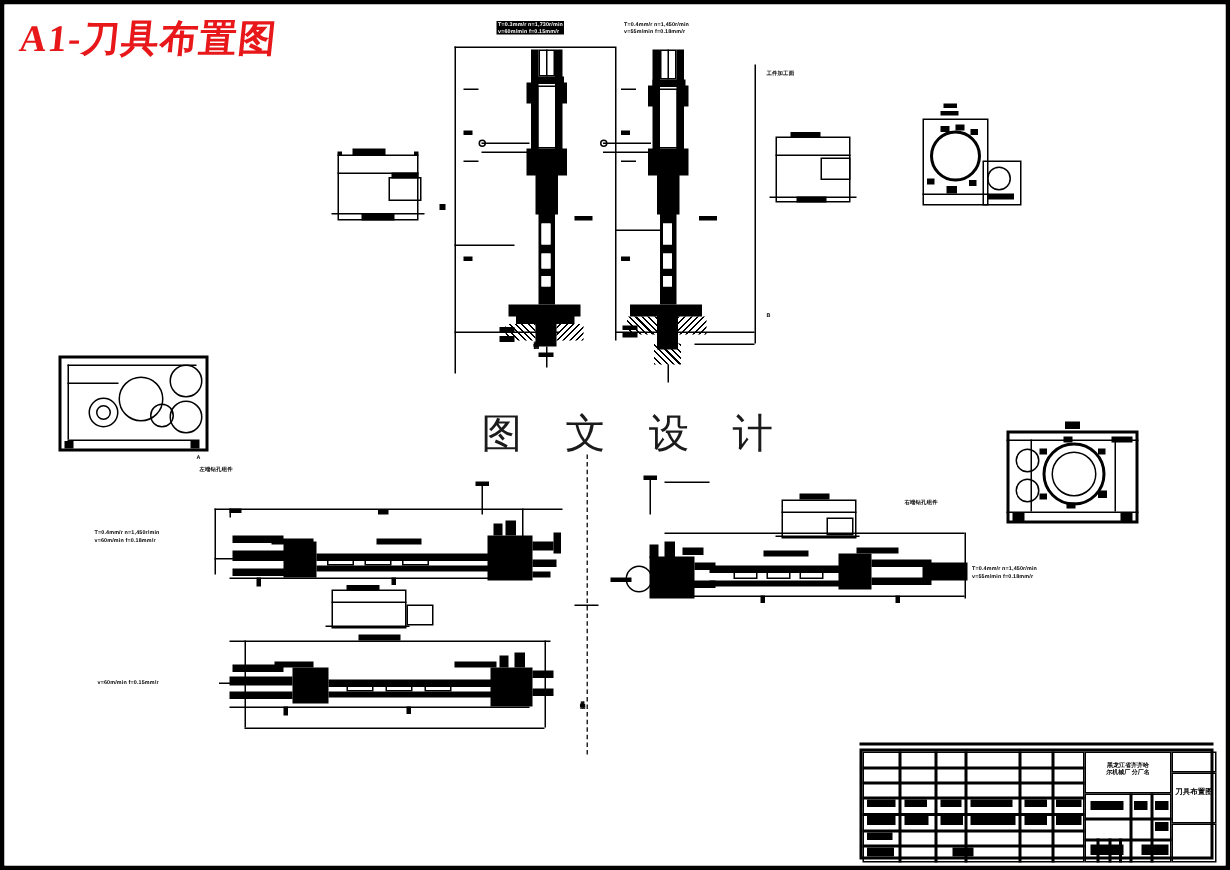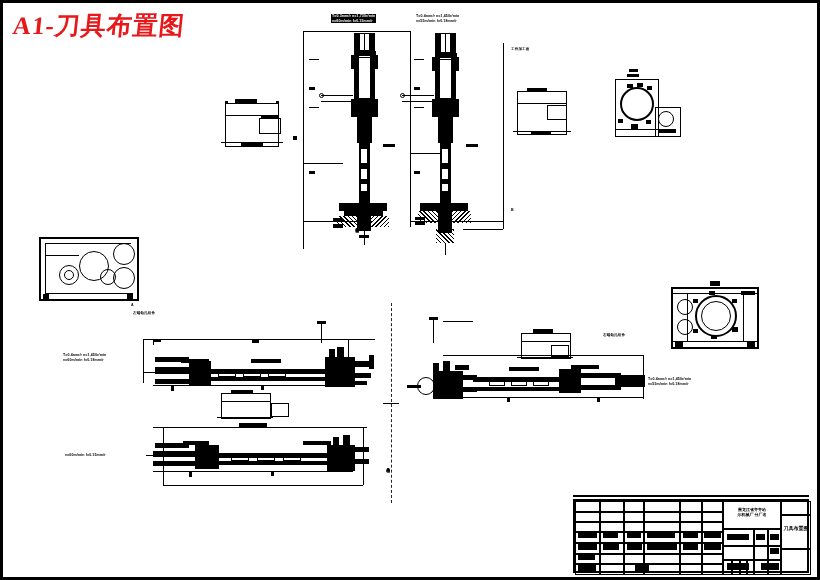--- a/index.html
+++ b/index.html
@@ -45,20 +45,21 @@
     background-image:repeating-linear-gradient(-45deg,#000 0 1px,transparent 1px 3px);}
 </style>
 </head>
 <body>
 
 <div id="stage">
 <div id="sheet">
 
   <div class="ttl">A1-刀具布置图</div>
 
+  <div class="wmk">图 文 设 计</div>
 
   <div class="note blk" style="left:328px;top:11px;">T=0.3mm/r n=1,730r/min
 v=60m/min f=0.15mm/r</div>
   <div class="note" style="left:413px;top:11px;">T=0.4mm/r n=1,450r/min
 v=55m/min f=0.18mm/r</div>
 
   <div class="ln vl" style="left:300px;top:28px;height:218px;"></div>
   <div class="ln vl" style="left:407px;top:28px;height:196px;"></div>
   <div class="ln vl" style="left:500px;top:40px;height:186px;"></div>
   <div class="ln hl" style="left:300px;top:28px;width:107px;"></div>

